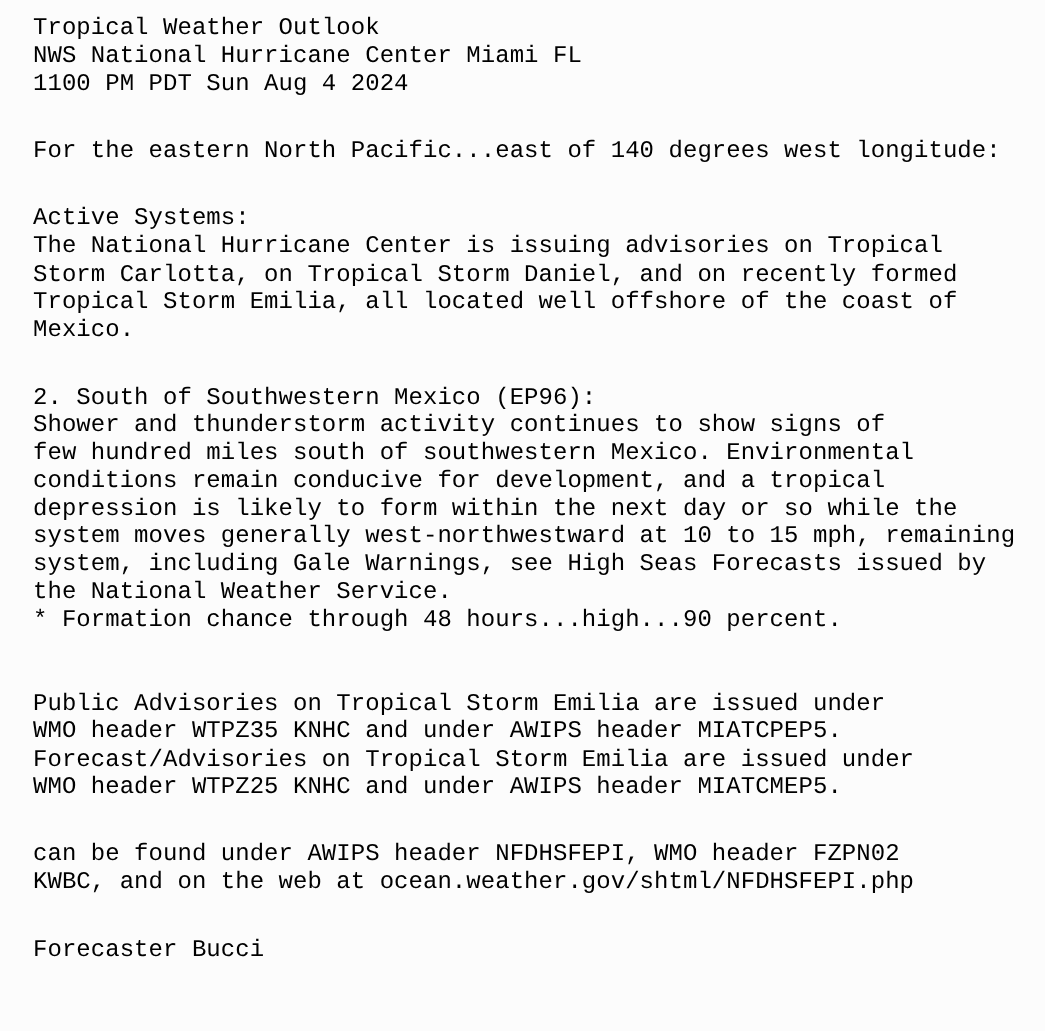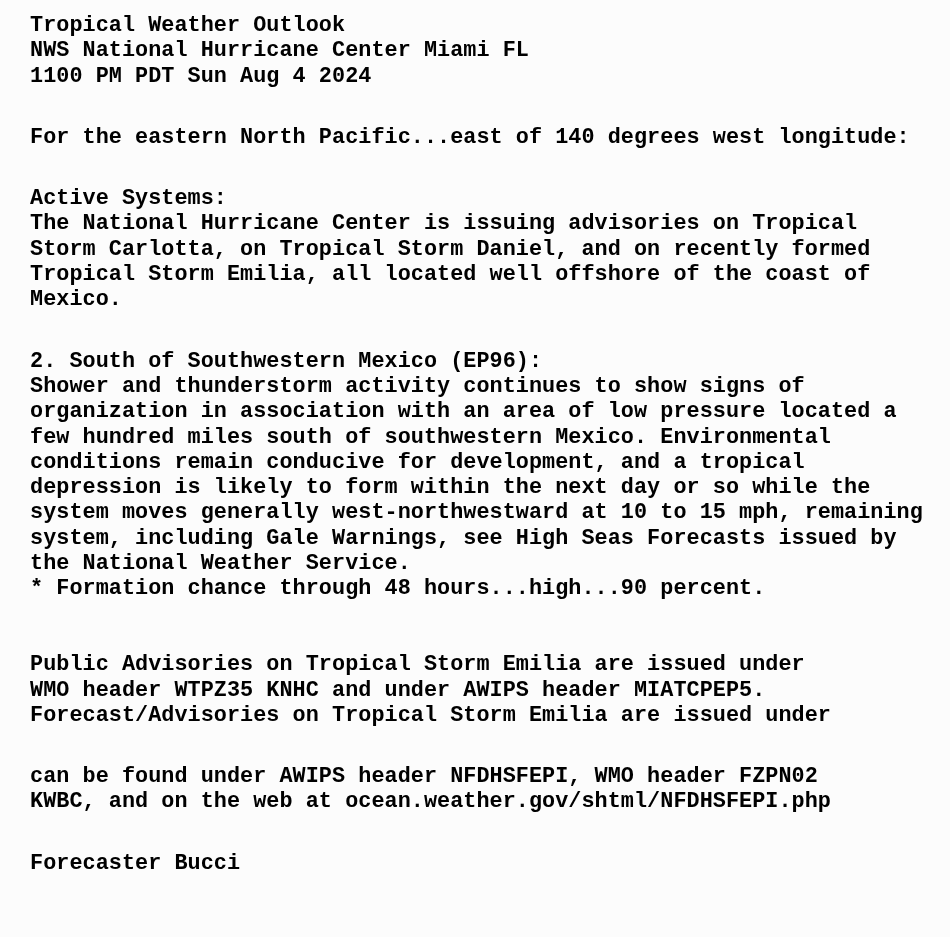--- a/index.html
+++ b/index.html
@@ -19,21 +19,20 @@
   .doc {
     padding: 13px 10px 0 30px;
   }
   .sec { margin: 0; }
   .gap-1 { margin-top: 36px; }
   .gap-2 { margin-top: 50.6px; }
   .line {
     white-space: pre;
     min-height: 25.3px;
     letter-spacing: 0.05px;
-    font-weight: bold;
   }
 </style>
 </head>
 <body>
 
 <div class="doc">
 
   <div class="sec">
     <div class="line">Tropical Weather Outlook</div>
     <div class="line">NWS National Hurricane Center Miami FL</div>
@@ -48,34 +47,34 @@
     <div class="line">Active Systems:</div>
     <div class="line">The National Hurricane Center is issuing advisories on Tropical</div>
     <div class="line">Storm Carlotta, on Tropical Storm Daniel, and on recently formed</div>
     <div class="line">Tropical Storm Emilia, all located well offshore of the coast of</div>
     <div class="line">Mexico.</div>
   </div>
 
   <div class="sec gap-1">
     <div class="line">2. South of Southwestern Mexico (EP96):</div>
     <div class="line">Shower and thunderstorm activity continues to show signs of</div>
-    <div class="line">organization in association with an area of low pressure located a</div>
     <div class="line">few hundred miles south of southwestern Mexico. Environmental</div>
     <div class="line">conditions remain conducive for development, and a tropical</div>
     <div class="line">depression is likely to form within the next day or so while the</div>
     <div class="line">system moves generally west-northwestward at 10 to 15 mph, remaining</div>
     <div class="line">system, including Gale Warnings, see High Seas Forecasts issued by</div>
     <div class="line">the National Weather Service.</div>
     <div class="line">* Formation chance through 48 hours...high...90 percent.</div>
   </div>
 
   <div class="sec gap-2">
     <div class="line">Public Advisories on Tropical Storm Emilia are issued under</div>
     <div class="line">WMO header WTPZ35 KNHC and under AWIPS header MIATCPEP5.</div>
     <div class="line">Forecast/Advisories on Tropical Storm Emilia are issued under</div>
+    <div class="line">WMO header WTPZ25 KNHC and under AWIPS header MIATCMEP5.</div>
   </div>
 
   <div class="sec gap-1">
     <div class="line">can be found under AWIPS header NFDHSFEPI, WMO header FZPN02</div>
     <div class="line">KWBC, and on the web at ocean.weather.gov/shtml/NFDHSFEPI.php</div>
   </div>
 
   <div class="sec gap-1">
     <div class="line">Forecaster Bucci</div>
   </div>

